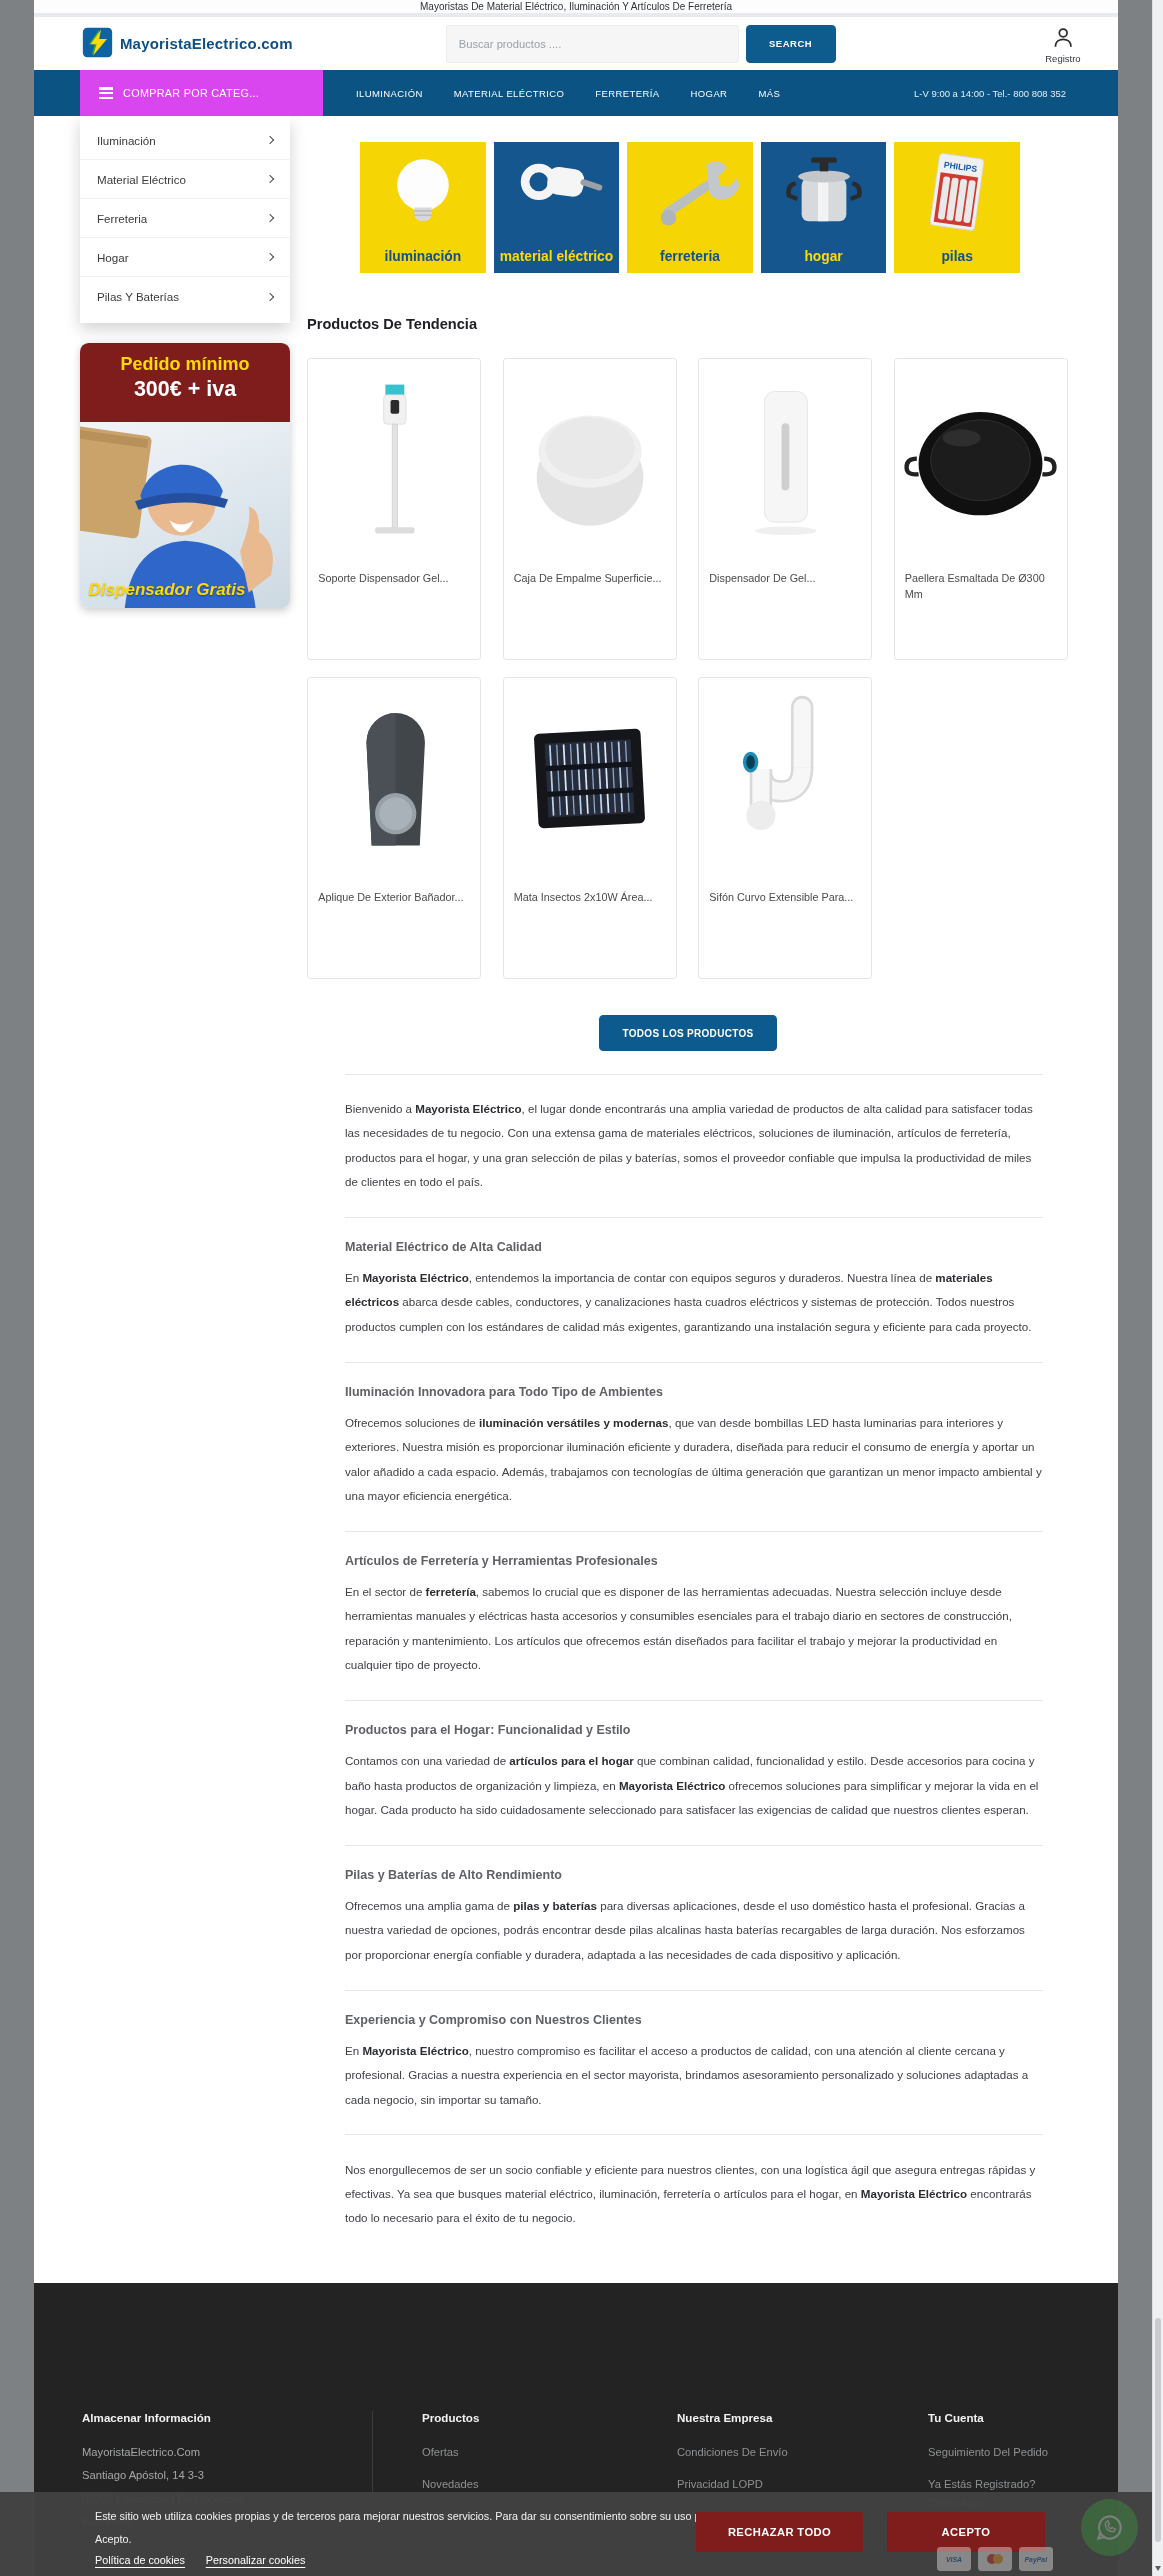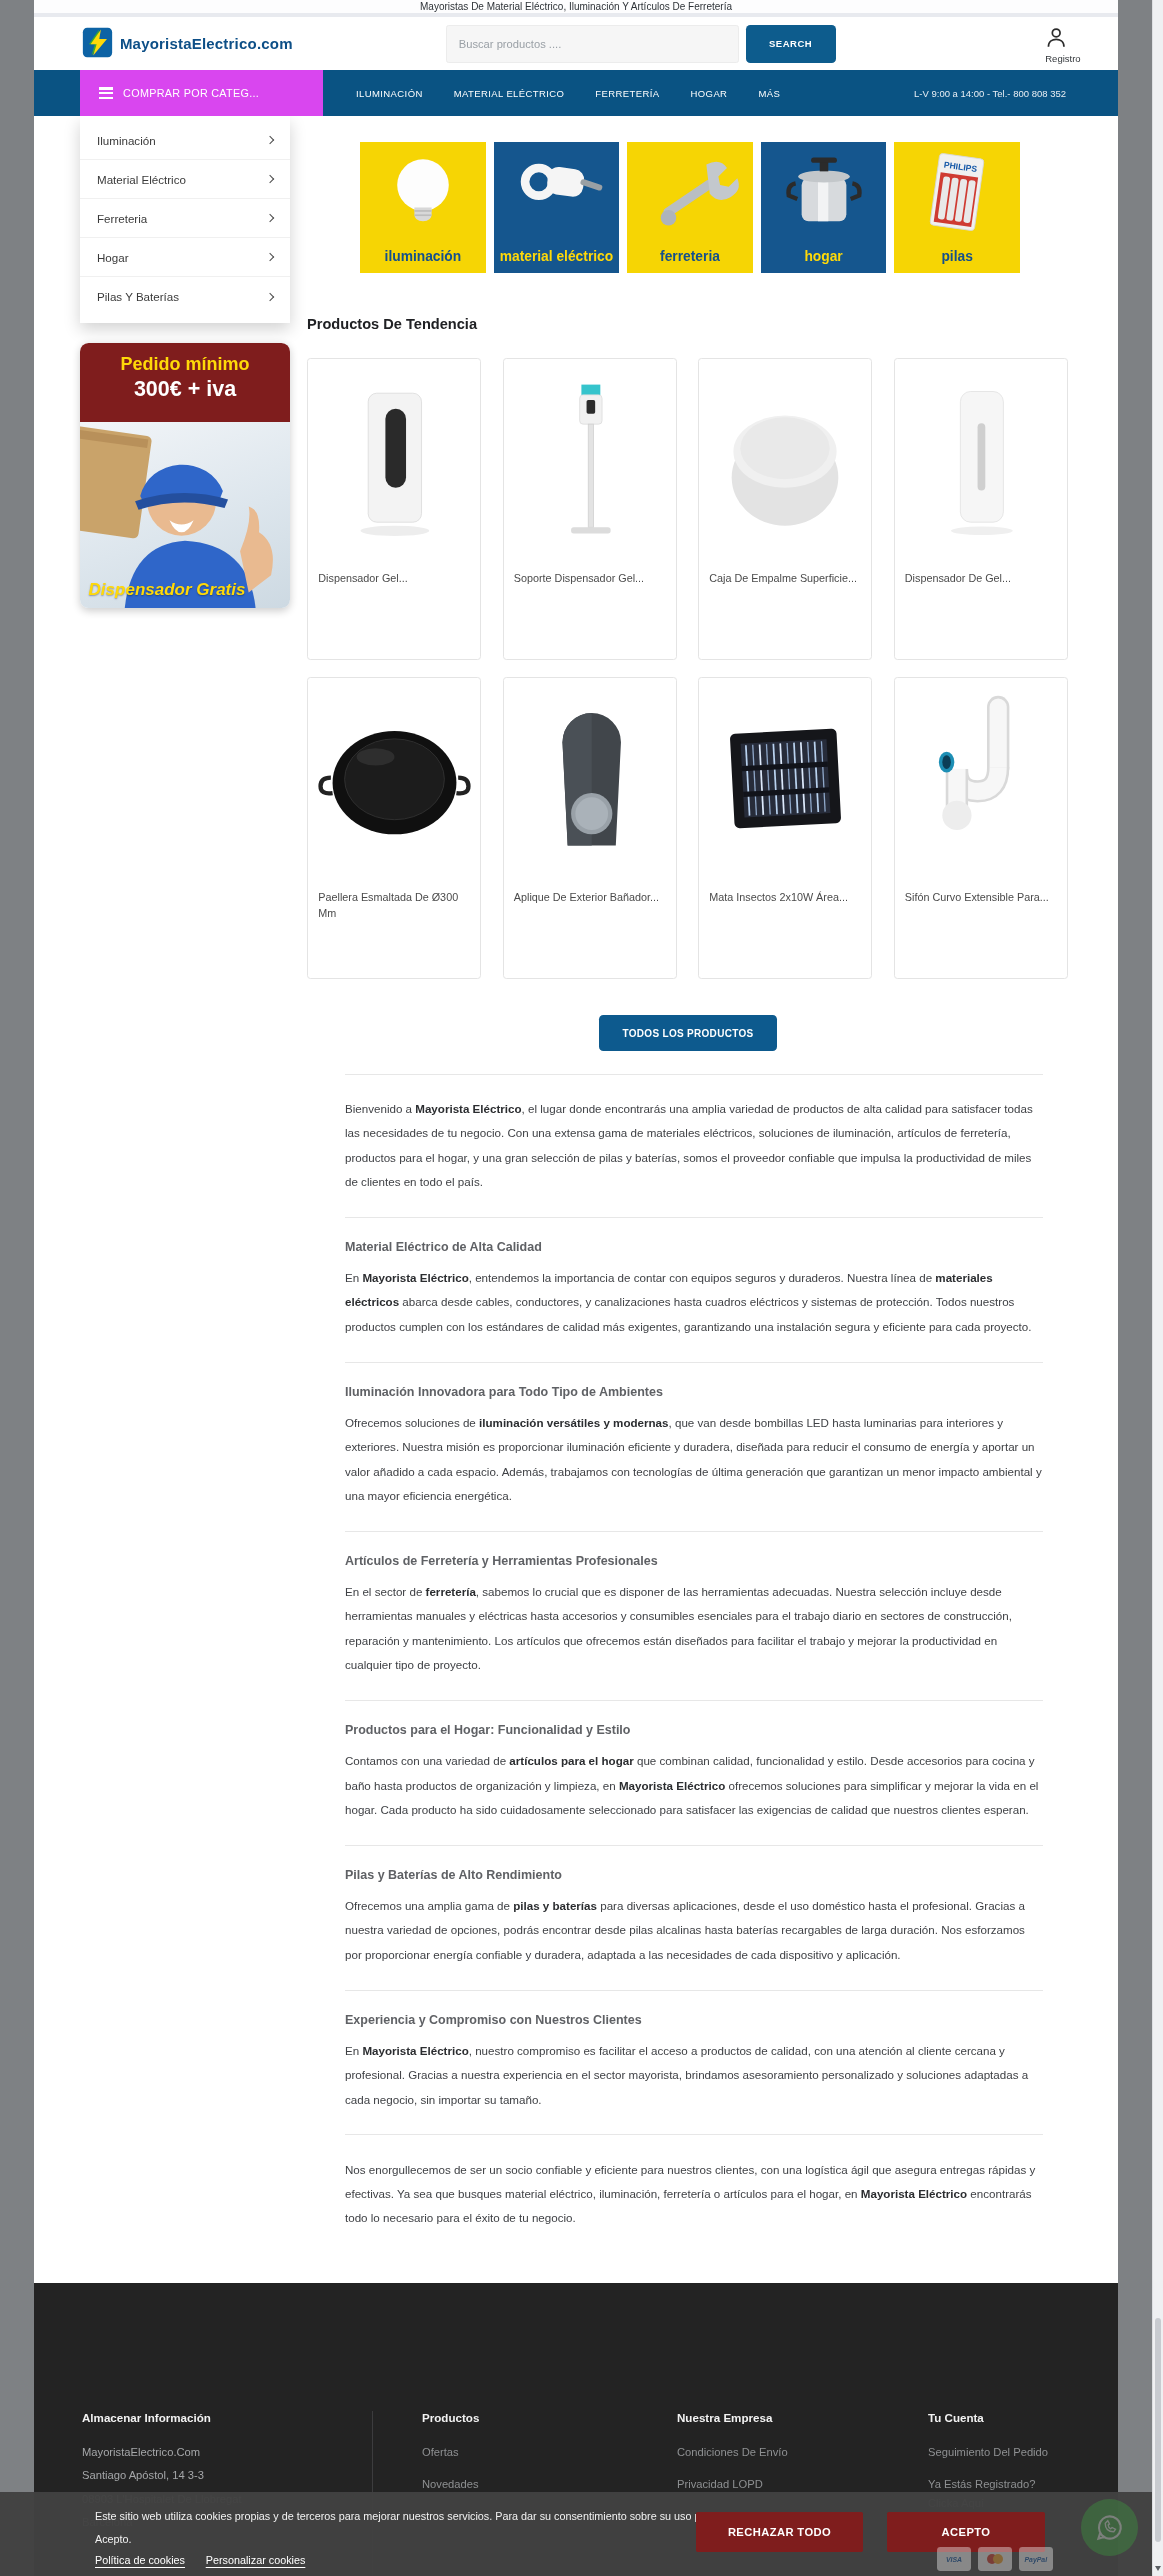--- a/index.html
+++ b/index.html
@@ -14,21 +14,21 @@
   .topdivider { height:6.9px; background:#e8eaef; }
 
   
   .header { height:94px; background:#fff; display:flex; align-items:center; padding:0 34px 0 48px; }
   .logo { display:flex; align-items:center; gap:6.9px; cursor:pointer; }
   .logo-text { font-size:15px; font-weight:bold; color:#0d4f87; letter-spacing:0.2px; }
   .search-wrap { display:flex; align-items:flex-start; margin-left:153px; }
   .search-input { width:293px; height:38px; background:#f6f6f6; border:0.9px solid #ececec; border-radius:2.6px; padding:0 12px; font-size:11.2px; color:#444; font-family:"Liberation Sans", sans-serif; }
   .search-input::placeholder { color:#9aa0a6; }
   .search-btn { margin-left:6.9px; width:90px; height:38px; background:#0d5c8d; color:#fff; border:none; border-radius:4.3px; font-size:9.5px; font-weight:bold; letter-spacing:0.5px; cursor:pointer; font-family:"Liberation Sans", sans-serif; }
-  .register { margin-left:auto; display:flex; flex-direction:column; cursor:pointer; margin-right:3.4px; }
+  .register { margin-left:auto; display:flex; flex-direction:column; align-items:center; cursor:pointer; margin-right:3.4px; }
   .register span { font-size:9.5px; color:#33373b; margin-top:2.6px; }
 
   
   .navbar { height:46px; background:#0a5383; display:flex; align-items:center; position:relative; z-index:30; }
   .cat-btn { margin-left:46px; width:243px; height:46px; background:#d946ef; display:flex; align-items:center; padding-left:19px; gap:10.3px; cursor:pointer; }
   .burger { display:flex; flex-direction:column; gap:2.6px; }
   .burger i { display:block; width:13.8px; height:2.2px; background:#fff; }
   .cat-btn span { color:#fff; font-size:10.8px; letter-spacing:0.3px; }
   .nav-items { display:flex; gap:31px; margin-left:33px; }
   .nav-items span { color:#fff; font-size:9.5px; letter-spacing:0.4px; cursor:pointer; }
@@ -264,30 +264,20 @@
                 <rect x="85" y="34" width="8" height="50" rx="3" fill="#e9e9e9"></rect>
               </g>
             </svg>
           <div class="tile-label">pilas</div>
         </div>
       </div>
 
       <h2 class="trend-title">Productos De Tendencia</h2>
 
       <div class="grid">
-        <div class="card">
-          <div class="img">
-            <svg width="138" height="172" viewBox="0 0 160 200">
-                <rect x="50" y="20" width="62" height="150" rx="10" fill="#f3f3f3" stroke="#dcdcdc"></rect>
-                <rect x="70" y="38" width="24" height="92" rx="12" fill="#2a2a2a"></rect>
-                <ellipse cx="81" cy="180" rx="40" ry="6" fill="#ededed"></ellipse>
-              </svg>
-          </div>
-          <div class="name">Dispensador Gel...</div>
-        </div>
         <div class="card">
           <div class="img">
             <svg width="138" height="172" viewBox="0 0 160 200">
                 <rect x="70" y="10" width="22" height="12" fill="#35c4cc"></rect>
                 <rect x="68" y="22" width="26" height="34" rx="4" fill="#f1f1f1" stroke="#ddd"></rect>
                 <rect x="76" y="28" width="10" height="16" rx="2" fill="#2b2b2b"></rect>
                 <rect x="78" y="56" width="6" height="120" fill="#e3e3e3" stroke="#d2d2d2"></rect>
                 <rect x="58" y="176" width="46" height="7" rx="3" fill="#dcdcdc"></rect>
               </svg>
           </div>

